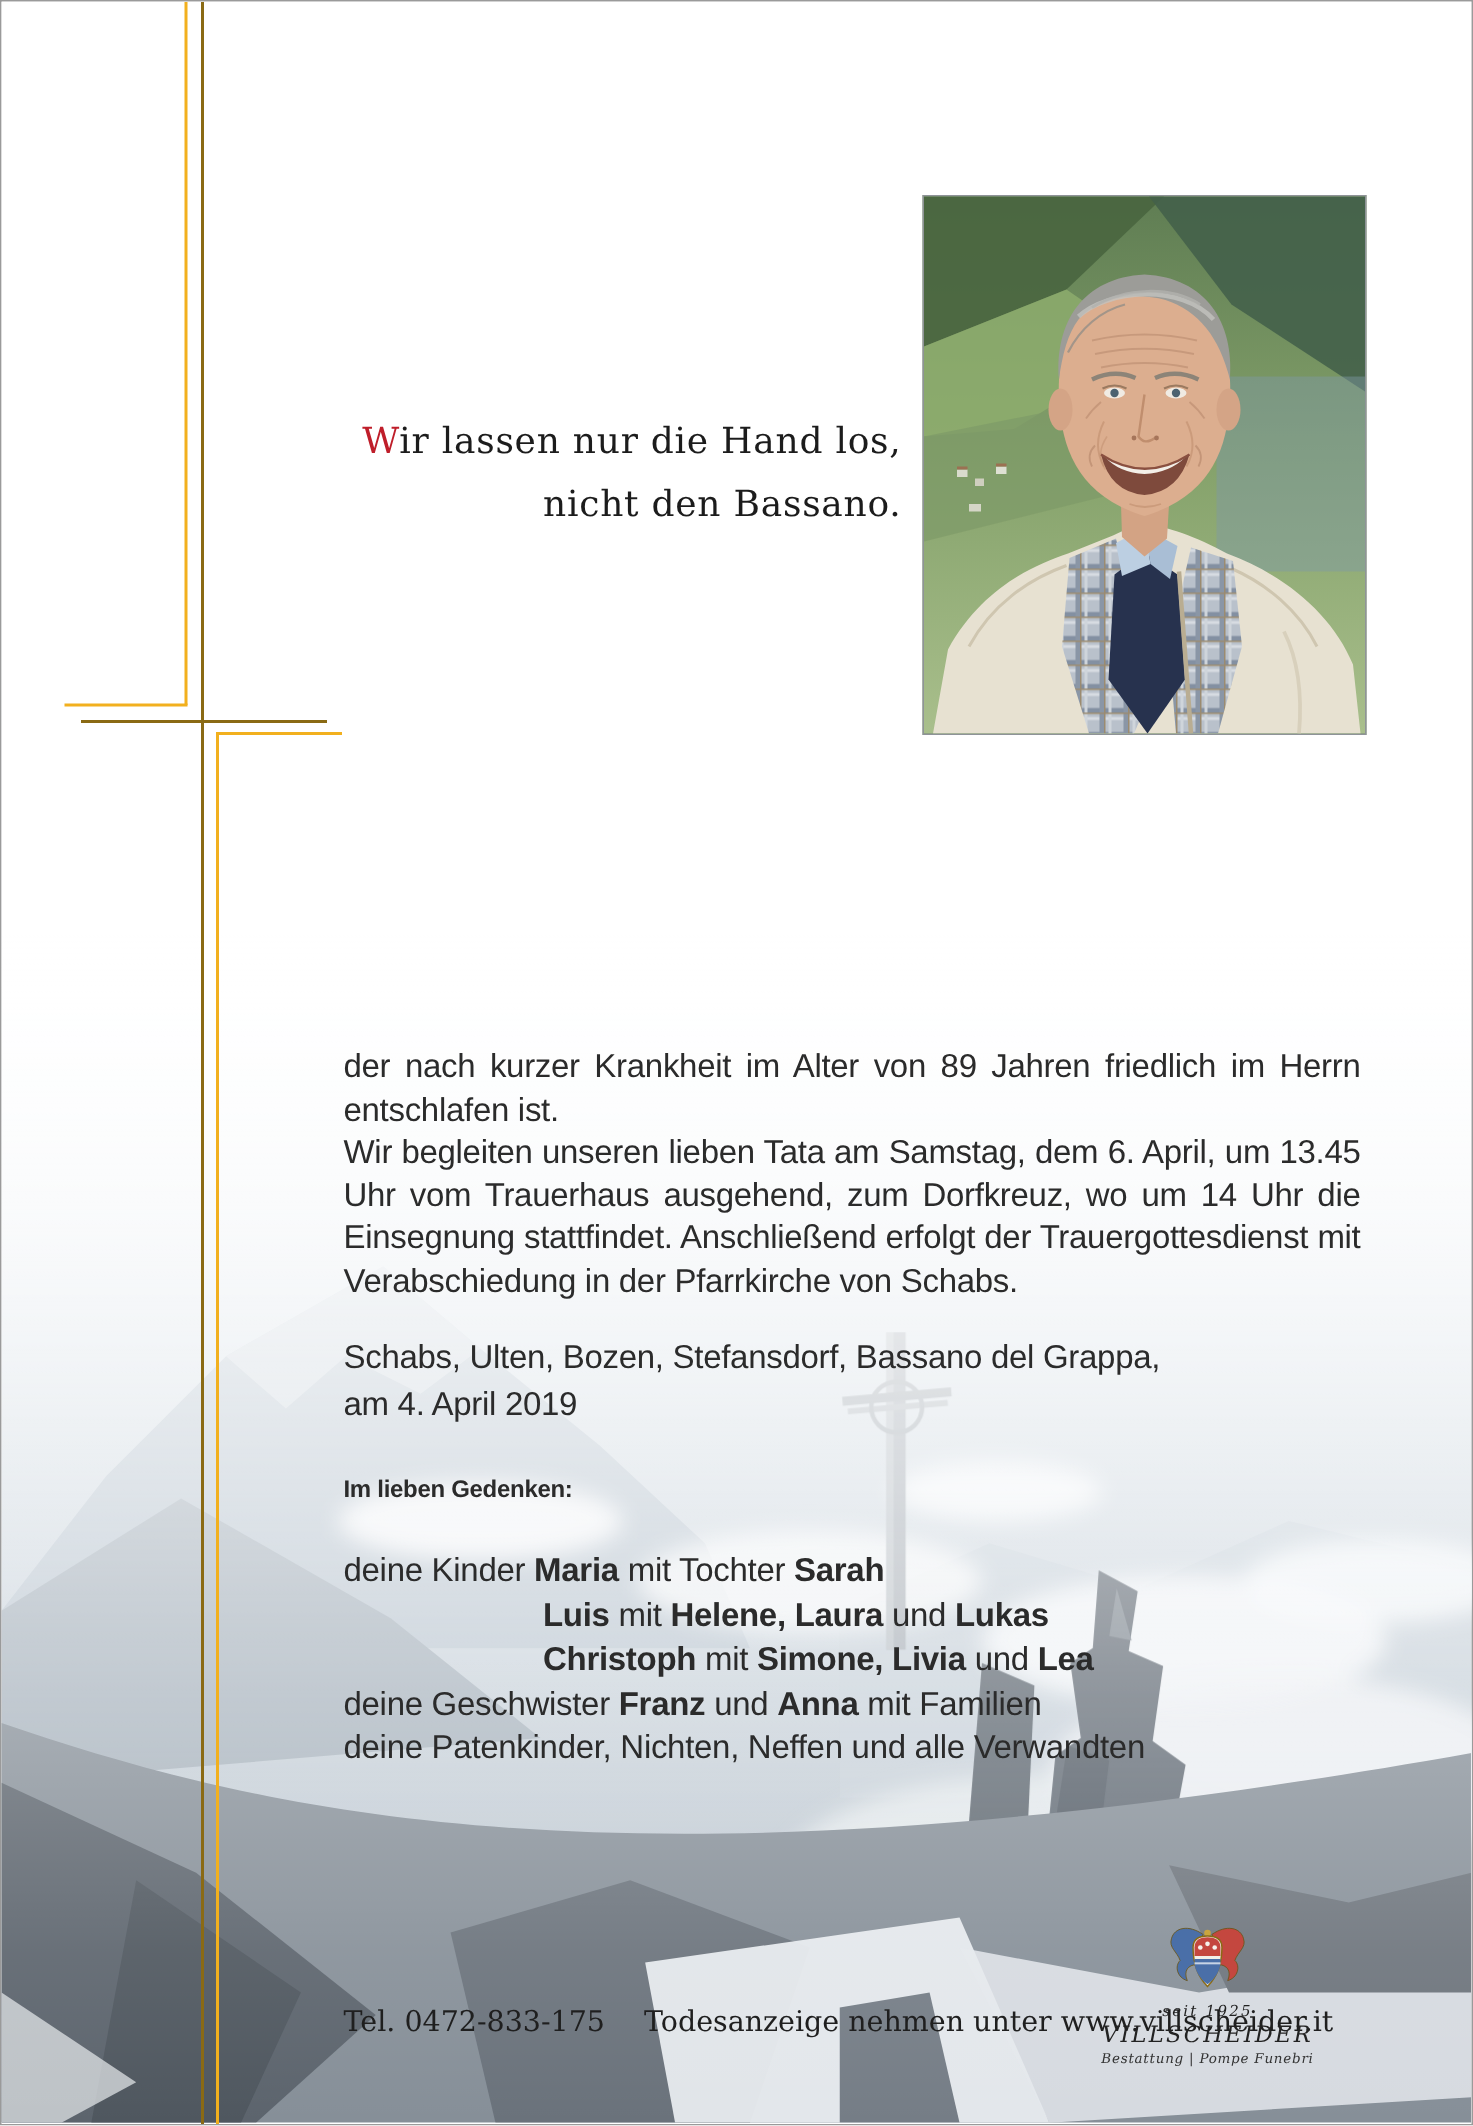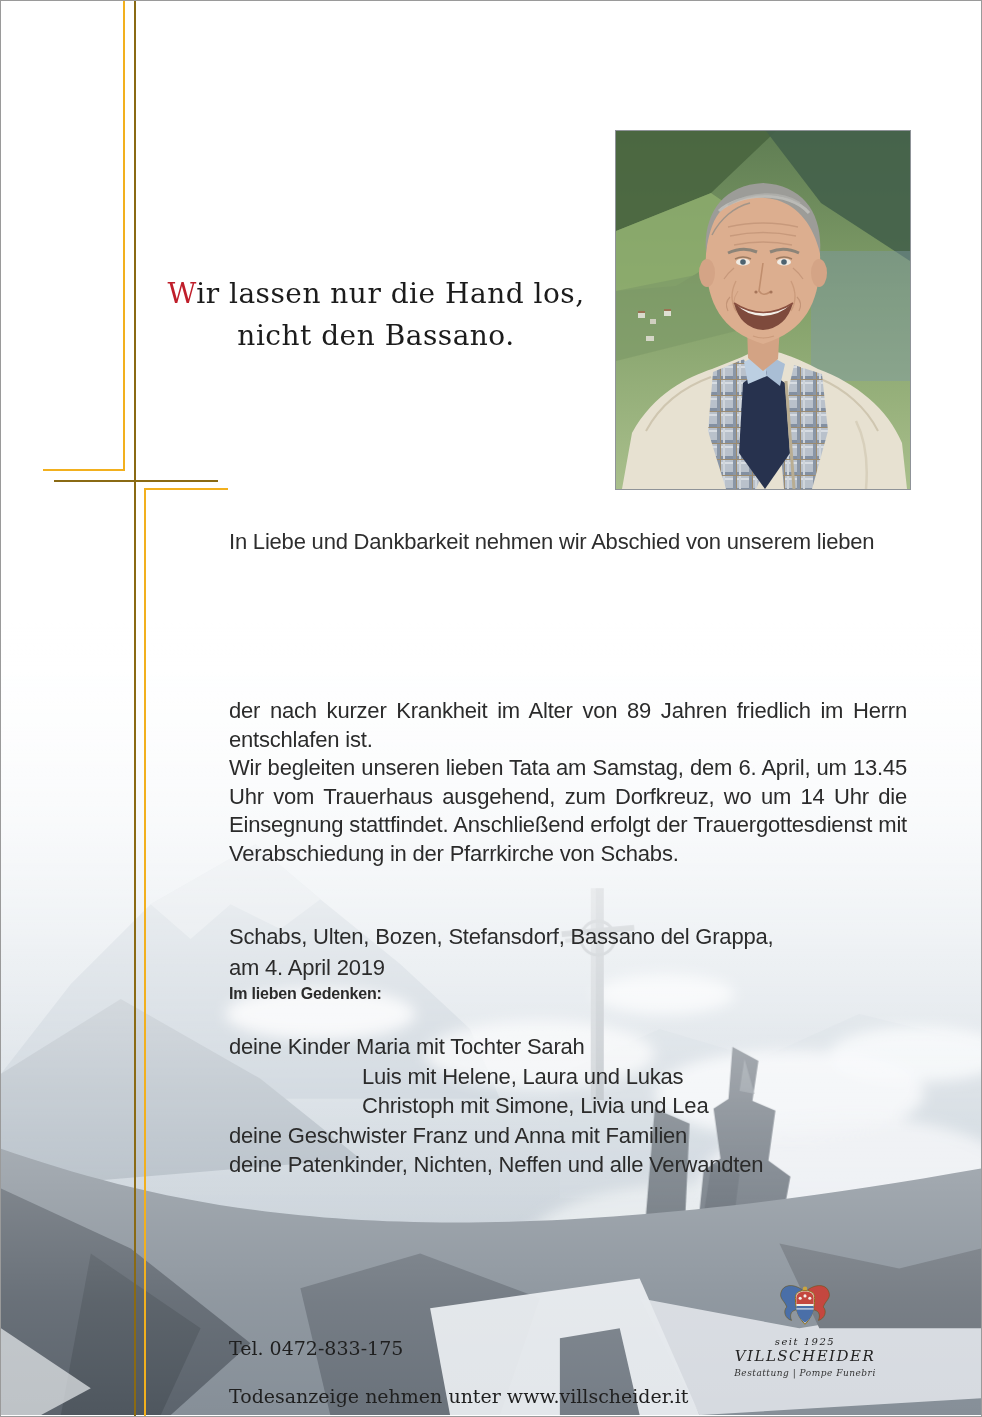--- a/index.html
+++ b/index.html
@@ -16,49 +16,49 @@
   .gl-d{background:#8a6a14;}
   #gl-v1{left:122px; top:0;    width:2px;  height:469px;}
   #gl-h1{left:42px;  top:468px; width:82px; height:2px;}
   #gl-v2{left:133px; top:0;    width:2px;  height:1415px;}
   #gl-h2{left:53px;  top:479px; width:164px;height:2px;}
   #gl-h3{left:143px; top:487px; width:84px; height:2px;}
   #gl-v3{left:143px; top:487px; width:2px;  height:928px;}
   
   #quote{
     position:absolute; z-index:2; left:150px; top:272px; width:450px;
-    text-align:center; font-family:"DejaVu Serif", serif;
-    font-size:28px; line-height:42px; color:#1c1c1c; letter-spacing:.5px;
+    text-align:right; font-family:"DejaVu Serif", serif;
+    font-size:24px; line-height:42px; color:#1c1c1c; letter-spacing:.5px;
   }
   
   #photo{
     position:absolute; z-index:2; left:614px; top:129px;
     width:294px; height:358px; border:1px solid #8f9398; background:#7f9a6d;
   }
   #photo svg{display:block;}
   
   .col{position:absolute; z-index:2; left:228px; width:678px;}
   #intro{top:528px; font-size:22px; letter-spacing:-0.2px; color:#2e2e2e;}
   #name{
     top:580px; left:195px; width:744px; text-align:center;
     font-family:"DejaVu Serif", serif; font-size:57px; color:#111;
     letter-spacing:1px; font-weight:400;
   }
   #obituary{top:696px; font-size:22px; line-height:28.5px; text-align:justify; letter-spacing:-0.2px;}
-  #places{top:888px; font-size:22px; line-height:31px; letter-spacing:-0.2px;margin-top:32px;}
+  #places{top:888px; font-size:22px; line-height:31px; letter-spacing:-0.2px;}
   #gedenken{top:984px; font-size:16px; letter-spacing:-0.2px;font-weight:bold;}
   #family{top:1031px; font-size:22px; line-height:29.6px; letter-spacing:-0.2px;}
   #family .indent{padding-left:133px;}
-  #family .b, .b{font-weight:normal;}
+  #family .b, .b{font-weight:bold;}
   #rosary{top:1206px; font-size:22px; line-height:29px; text-align:justify; letter-spacing:-0.2px;}
   
   #footer{
     position:absolute; z-index:2; left:228px; top:1336px;
     display:flex; gap:26px; font-family:"DejaVu Serif", serif;
-    font-size:19px; color:#1f1f1f;flex-direction:column;
+    font-size:19px; color:#1f1f1f;
   }
   #logo{
     position:absolute; z-index:2; left:724px; top:1280px; width:160px;
     text-align:center; font-family:"DejaVu Serif", serif; color:#222;font-style:italic;
   }
   #logo-since{font-size:10px; letter-spacing:1.5px; margin-top:1px;}
   #logo-name{font-size:15px; letter-spacing:1.5px; line-height:19px;}
   #logo-sub{font-size:9px; letter-spacing:.5px; margin-top:2px; color:#333;}
 </style>
 </head>
@@ -236,21 +236,20 @@
       <path d="M121,174 Q147,189 174,174 Q164,184 147,185 Q130,184 121,174 Z" fill="#f3efe8"></path>
       <path d="M118,172 Q147,191 177,172" stroke="#8a5040" stroke-width="1.5" fill="none"></path>
       <path d="M114,166 Q108,172 112,180" stroke="#b98a6e" stroke-width="1.2" fill="none" opacity="0.7"></path>
       <path d="M181,166 Q187,172 183,180" stroke="#b98a6e" stroke-width="1.2" fill="none" opacity="0.7"></path>
       <path d="M137,205 Q147,209 158,205" stroke="#c08e6e" stroke-width="1.2" fill="none" opacity="0.6"></path>
 
       <path d="M170,250 L178,358" stroke="#b9ad92" stroke-width="3" fill="none"></path>
     </svg>
   </div>
 
-  <div class="col" id="intro">In Liebe und Dankbarkeit nehmen wir Abschied von unserem lieben</div>
 
   <div id="name">Josef Zöschg</div>
 
   <div class="col" id="obituary">
     <div>der nach kurzer Krankheit im Alter von 89 Jahren friedlich im Herrn entschlafen ist.</div>
     <div>Wir begleiten unseren lieben Tata am Samstag, dem 6. April, um 13.45 Uhr vom Trauerhaus ausgehend, zum Dorfkreuz, wo um 14 Uhr die Einsegnung stattfindet. Anschließend erfolgt der Trauergottesdienst mit Verabschiedung in der Pfarrkirche von Schabs.</div>
   </div>
 
   <div class="col" id="places">
     <div>Schabs, Ulten, Bozen, Stefansdorf, Bassano del Grappa,</div>

